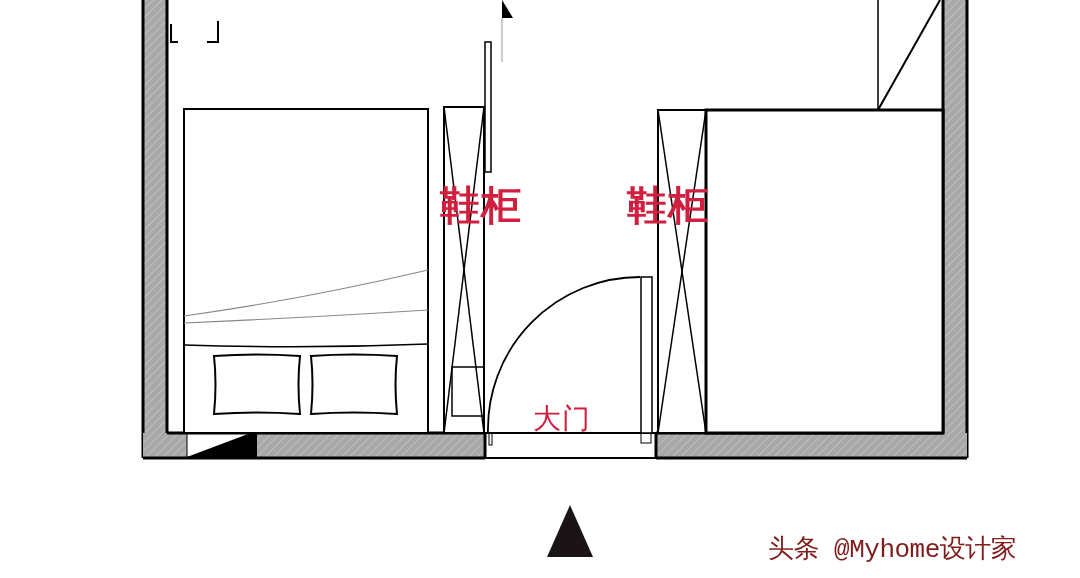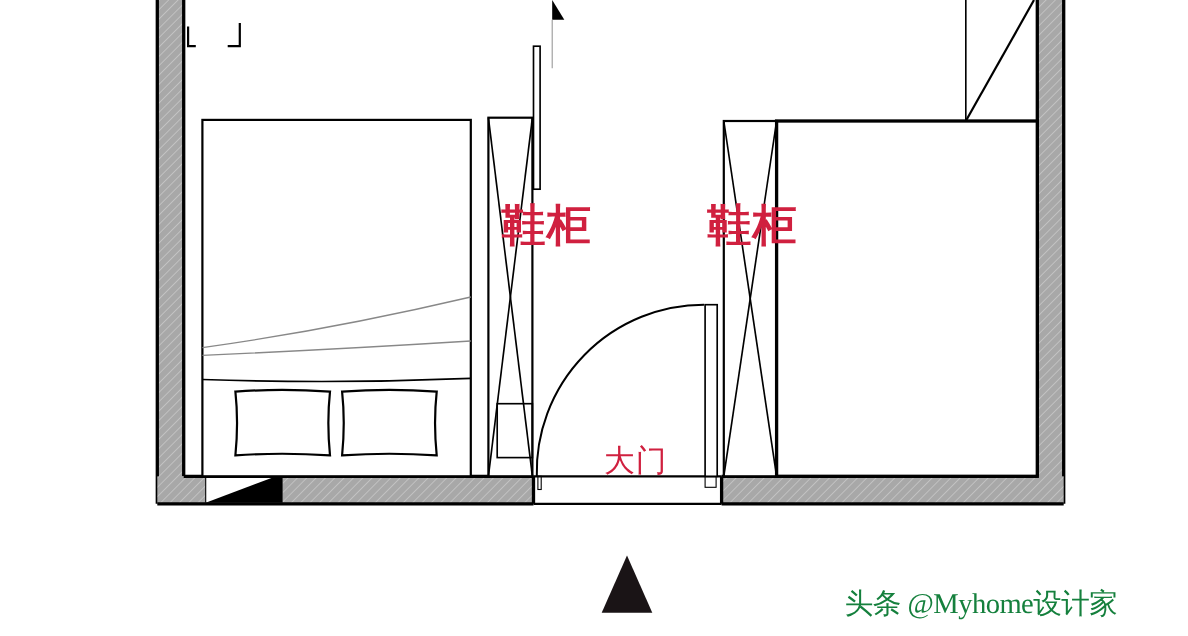--- a/index.html
+++ b/index.html
@@ -1,19 +1,19 @@
 <!DOCTYPE html>
 <html><head>
 <meta charset="utf-8">
 <style>
   html, body { margin: 0; padding: 0; background: #ffffff; }
   body { width: 1080px; height: 578px; position: relative; overflow: hidden; font-family: "DejaVu Sans", sans-serif; }
   #plan { position: absolute; left: 0; top: 0; }
-  .label { position: absolute; color: #d0203f; font-weight: bold; font-size: 40px; line-height: 1; letter-spacing: 1px; font-family: "DejaVu Sans", sans-serif; margin-left: 16px; }
-  .watermark { position: absolute; left: 768px; top: 531px; font-size: 26px; color: #15803d; font-family: Liberation Serif, serif; letter-spacing: -0.5px; white-space: nowrap; }
+  .label { position: absolute; color: #d0203f; font-weight: bold; font-size: 40px; line-height: 1; letter-spacing: 1px; font-family: "DejaVu Sans", sans-serif; }
+  .watermark { position: absolute; left: 768px; top: 531px; font-size: 26px; color: #7f1d1d; font-family: Liberation Mono, monospace; letter-spacing: -0.5px; white-space: nowrap; }
 </style>
 </head>
 <body>
 
 <svg id="plan" width="1080" height="578" viewBox="0 0 1080 578">
   <defs>
     <pattern id="hatch" patternUnits="userSpaceOnUse" width="6" height="6" patternTransform="rotate(45)">
       <rect width="6" height="6" fill="#a8a8a8"></rect>
       <line x1="0" y1="0" x2="0" y2="6" stroke="#d6d6d6" stroke-width="1"></line>
     </pattern>

